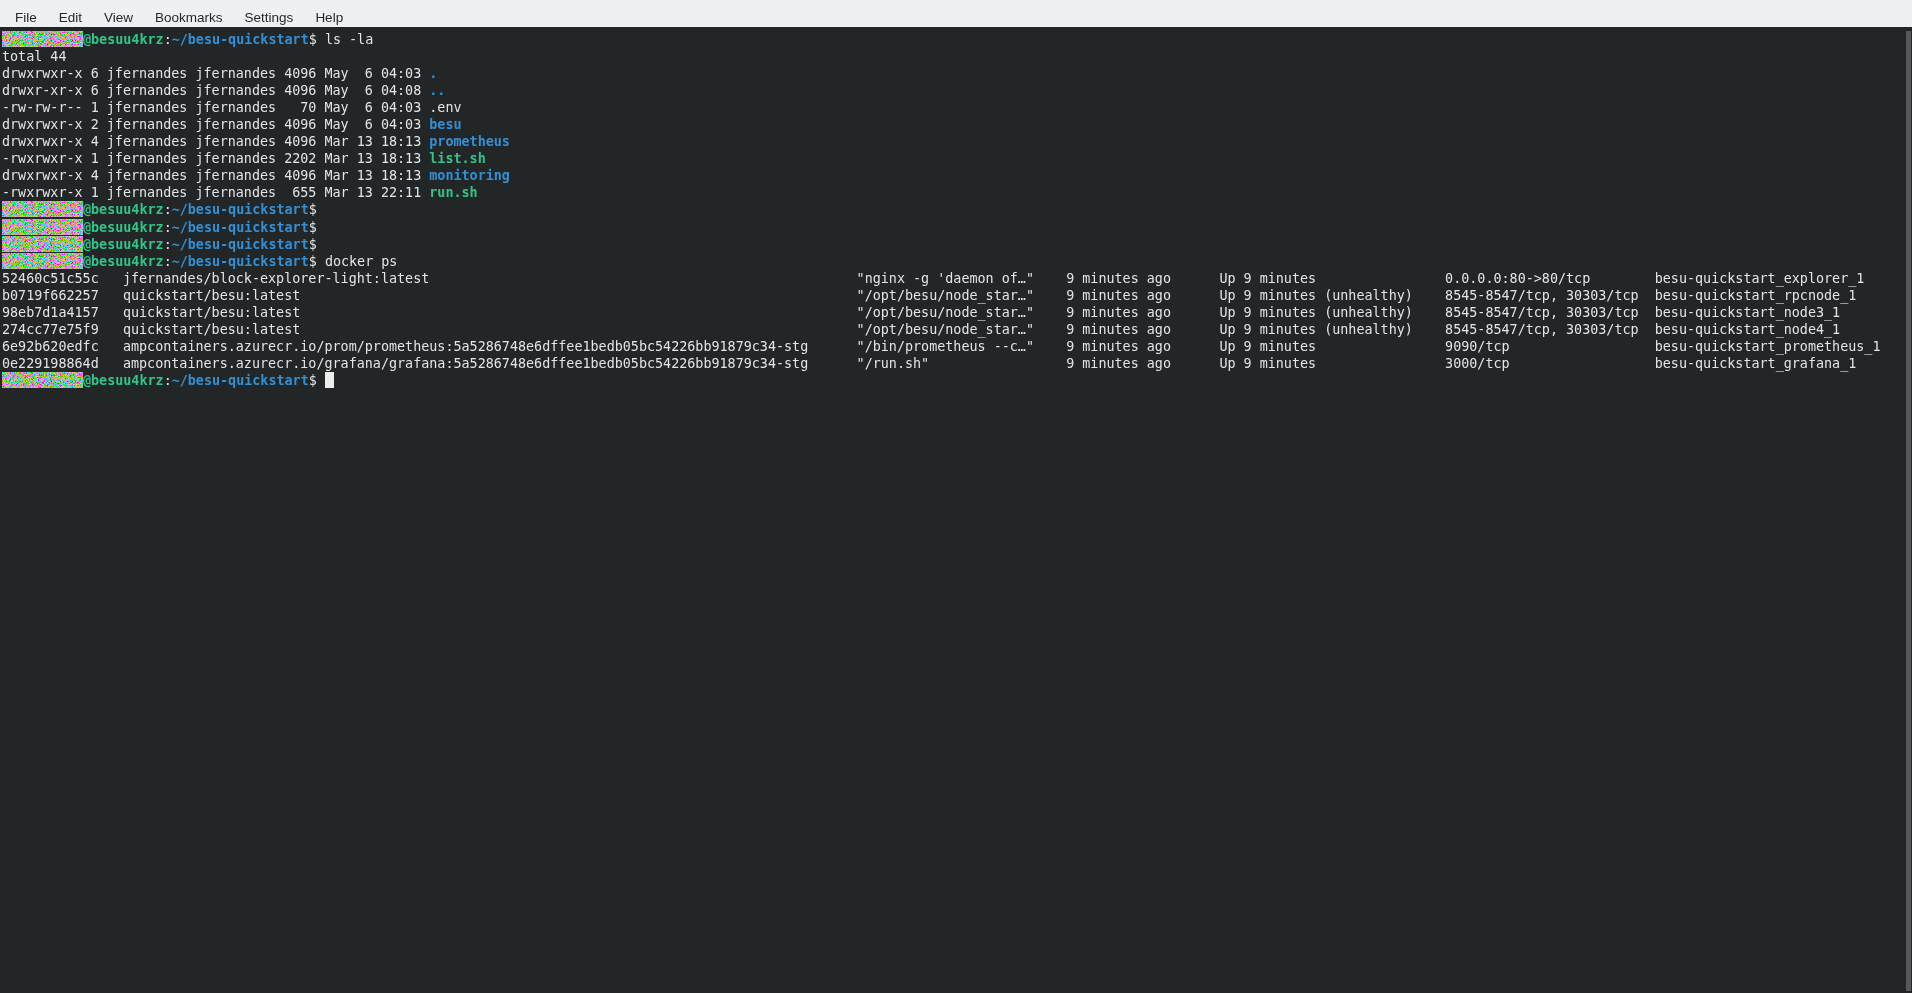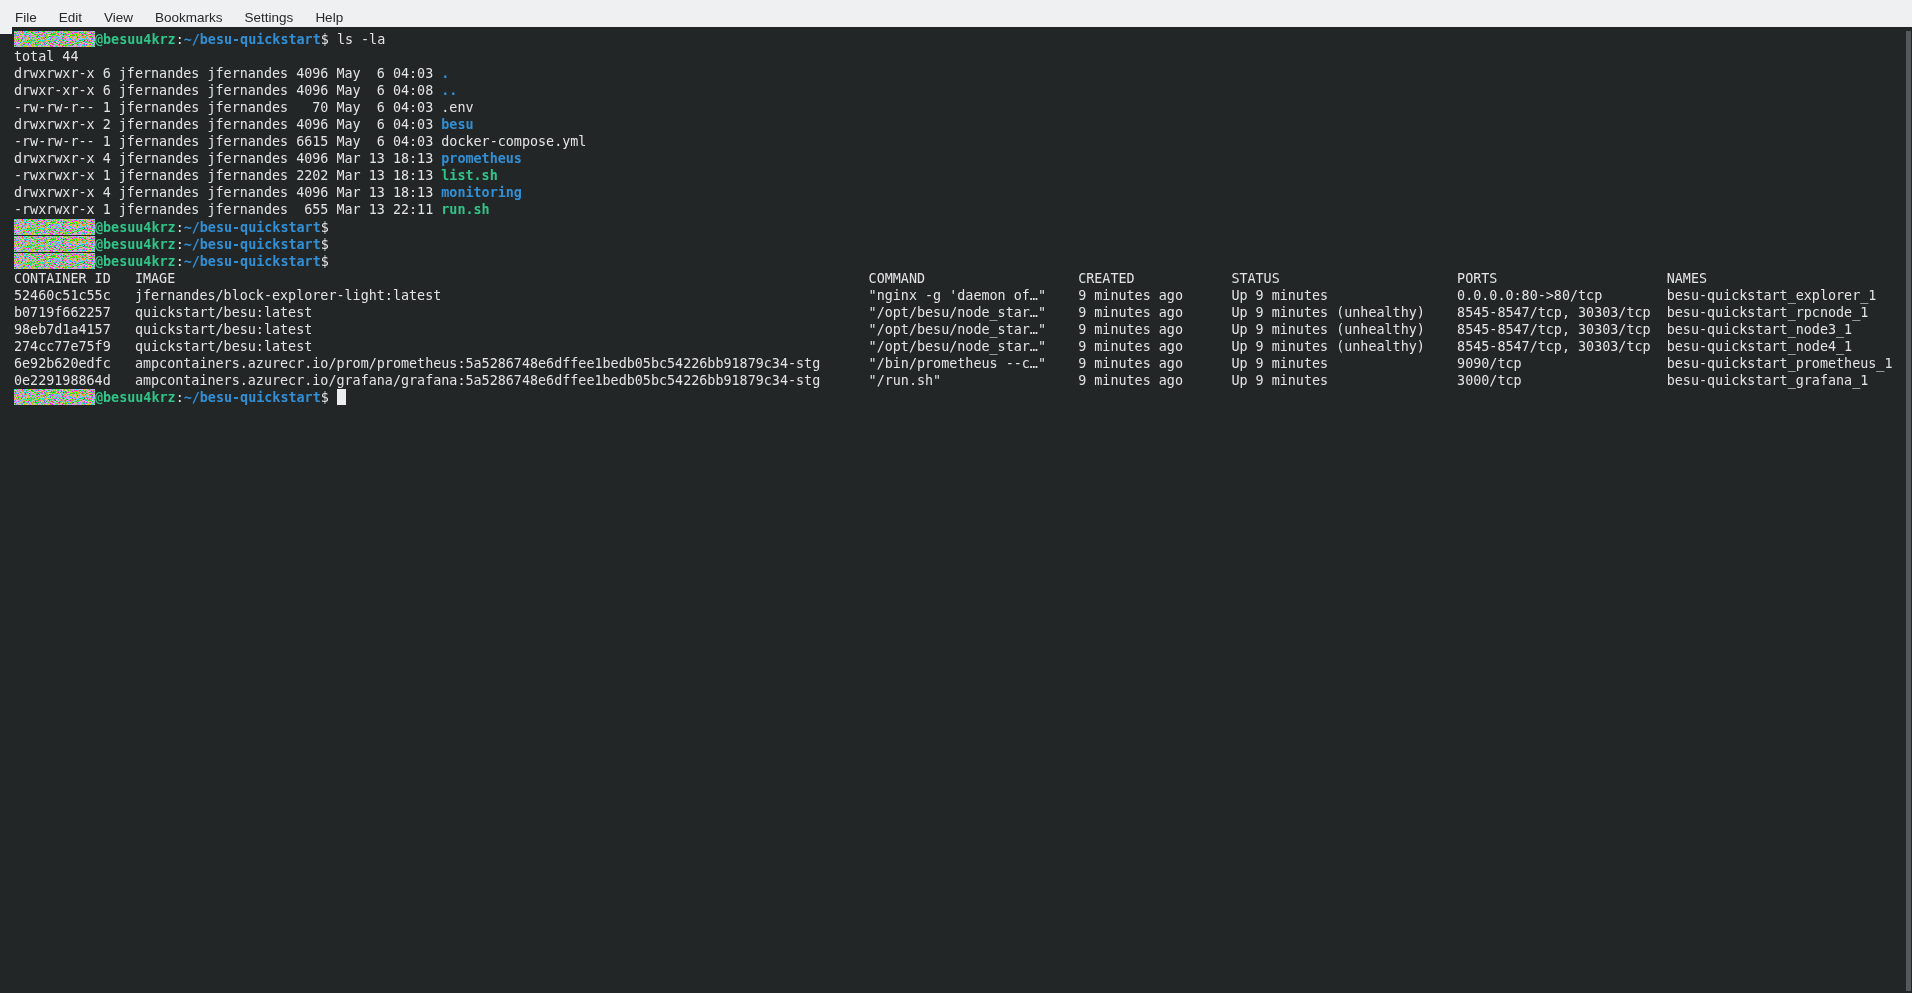--- a/index.html
+++ b/index.html
@@ -14,21 +14,21 @@
   }
   .menubar{
     height:34px;background:var(--menu-bg);color:var(--menu-fg);
     display:flex;align-items:center;padding-left:4px;
     font-family:"Liberation Sans",sans-serif;font-size:13.5px;
   }
   .menu-item{padding:0 11px;height:27px;line-height:27px;cursor:default;}
   .terminal{
     position:absolute;top:27px;left:0;right:0;bottom:0;background:var(--bg);
     color:var(--fg);font:13.4px/17.05px "DejaVu Sans Mono",monospace;
-    padding:4px 6px 0 2px;overflow:hidden;margin-left:12px;
+    padding:4px 6px 0 2px;overflow:hidden;
   }
   .line{white-space:pre;height:17.05px;}
   .bold{font-weight:bold;}
   .c-green{color:var(--green);}
   .c-blue{color:var(--blue);}
   .noise{
     display:inline-block;width:81px;height:16px;vertical-align:-3px;
     overflow:hidden;background:#1d4a33;
   }
   .noise svg{display:block;}
@@ -68,35 +68,36 @@
 
 <div class="terminal">
     <div class="line"><span class="noise"><svg width="81" height="16">
           <rect width="81" height="16" filter="url(#noise-filter)"></rect>
         </svg></span><span class="c-green bold">@besuu4krz</span><span>:</span><span class="c-blue bold">~/besu-quickstart</span><span>$ </span><span>ls -la</span></div>
     <div class="line"><span>total 44</span></div>
     <div class="line"><span>drwxrwxr-x 6 jfernandes jfernandes 4096 May  6 04:03 </span><span class="c-blue bold">.</span></div>
     <div class="line"><span>drwxr-xr-x 6 jfernandes jfernandes 4096 May  6 04:08 </span><span class="c-blue bold">..</span></div>
     <div class="line"><span>-rw-rw-r-- 1 jfernandes jfernandes   70 May  6 04:03 </span><span>.env</span></div>
     <div class="line"><span>drwxrwxr-x 2 jfernandes jfernandes 4096 May  6 04:03 </span><span class="c-blue bold">besu</span></div>
-    <div class="line"><span>-rw-rw-r-- 1 jfernandes jfernandes 6615 May  6 04:03 </span><span>docker-compose.yml</span></div>
     <div class="line"><span>drwxrwxr-x 4 jfernandes jfernandes 4096 Mar 13 18:13 </span><span class="c-blue bold">prometheus</span></div>
     <div class="line"><span>-rwxrwxr-x 1 jfernandes jfernandes 2202 Mar 13 18:13 </span><span class="c-green bold">list.sh</span></div>
     <div class="line"><span>drwxrwxr-x 4 jfernandes jfernandes 4096 Mar 13 18:13 </span><span class="c-blue bold">monitoring</span></div>
     <div class="line"><span>-rwxrwxr-x 1 jfernandes jfernandes  655 Mar 13 22:11 </span><span class="c-green bold">run.sh</span></div>
     <div class="line"><span class="noise"><svg width="81" height="16">
           <rect width="81" height="16" filter="url(#noise-filter)"></rect>
         </svg></span><span class="c-green bold">@besuu4krz</span><span>:</span><span class="c-blue bold">~/besu-quickstart</span><span>$ </span></div>
     <div class="line"><span class="noise"><svg width="81" height="16">
           <rect width="81" height="16" filter="url(#noise-filter)"></rect>
         </svg></span><span class="c-green bold">@besuu4krz</span><span>:</span><span class="c-blue bold">~/besu-quickstart</span><span>$ </span></div>
     <div class="line"><span class="noise"><svg width="81" height="16">
           <rect width="81" height="16" filter="url(#noise-filter)"></rect>
         </svg></span><span class="c-green bold">@besuu4krz</span><span>:</span><span class="c-blue bold">~/besu-quickstart</span><span>$ </span></div>
-    <div class="line"><span>CONTAINER ID   </span><span>IMAGE                                                                                      </span><span>COMMAND                   </span><span>CREATED            </span><span>STATUS                      </span><span>PORTS                     </span><span>NAMES</span></div>
+    <div class="line"><span class="noise"><svg width="81" height="16">
+          <rect width="81" height="16" filter="url(#noise-filter)"></rect>
+        </svg></span><span class="c-green bold">@besuu4krz</span><span>:</span><span class="c-blue bold">~/besu-quickstart</span><span>$ </span><span>docker ps</span></div>
     <div class="line"><span>52460c51c55c   </span><span>jfernandes/block-explorer-light:latest                                                     </span><span>"nginx -g 'daemon of…"    </span><span>9 minutes ago      </span><span>Up 9 minutes                </span><span>0.0.0.0:80-&gt;80/tcp        </span><span>besu-quickstart_explorer_1</span></div>
     <div class="line"><span>b0719f662257   </span><span>quickstart/besu:latest                                                                     </span><span>"/opt/besu/node_star…"    </span><span>9 minutes ago      </span><span>Up 9 minutes (unhealthy)    </span><span>8545-8547/tcp, 30303/tcp  </span><span>besu-quickstart_rpcnode_1</span></div>
     <div class="line"><span>98eb7d1a4157   </span><span>quickstart/besu:latest                                                                     </span><span>"/opt/besu/node_star…"    </span><span>9 minutes ago      </span><span>Up 9 minutes (unhealthy)    </span><span>8545-8547/tcp, 30303/tcp  </span><span>besu-quickstart_node3_1</span></div>
     <div class="line"><span>274cc77e75f9   </span><span>quickstart/besu:latest                                                                     </span><span>"/opt/besu/node_star…"    </span><span>9 minutes ago      </span><span>Up 9 minutes (unhealthy)    </span><span>8545-8547/tcp, 30303/tcp  </span><span>besu-quickstart_node4_1</span></div>
     <div class="line"><span>6e92b620edfc   </span><span>ampcontainers.azurecr.io/prom/prometheus:5a5286748e6dffee1bedb05bc54226bb91879c34-stg      </span><span>"/bin/prometheus --c…"    </span><span>9 minutes ago      </span><span>Up 9 minutes                </span><span>9090/tcp                  </span><span>besu-quickstart_prometheus_1</span></div>
     <div class="line"><span>0e229198864d   </span><span>ampcontainers.azurecr.io/grafana/grafana:5a5286748e6dffee1bedb05bc54226bb91879c34-stg      </span><span>"/run.sh"                 </span><span>9 minutes ago      </span><span>Up 9 minutes                </span><span>3000/tcp                  </span><span>besu-quickstart_grafana_1</span></div>
     <div class="line"><span class="noise"><svg width="81" height="16">
           <rect width="81" height="16" filter="url(#noise-filter)"></rect>
         </svg></span><span class="c-green bold">@besuu4krz</span><span>:</span><span class="c-blue bold">~/besu-quickstart</span><span>$ </span><span class="cursor"></span></div>
   </div>

